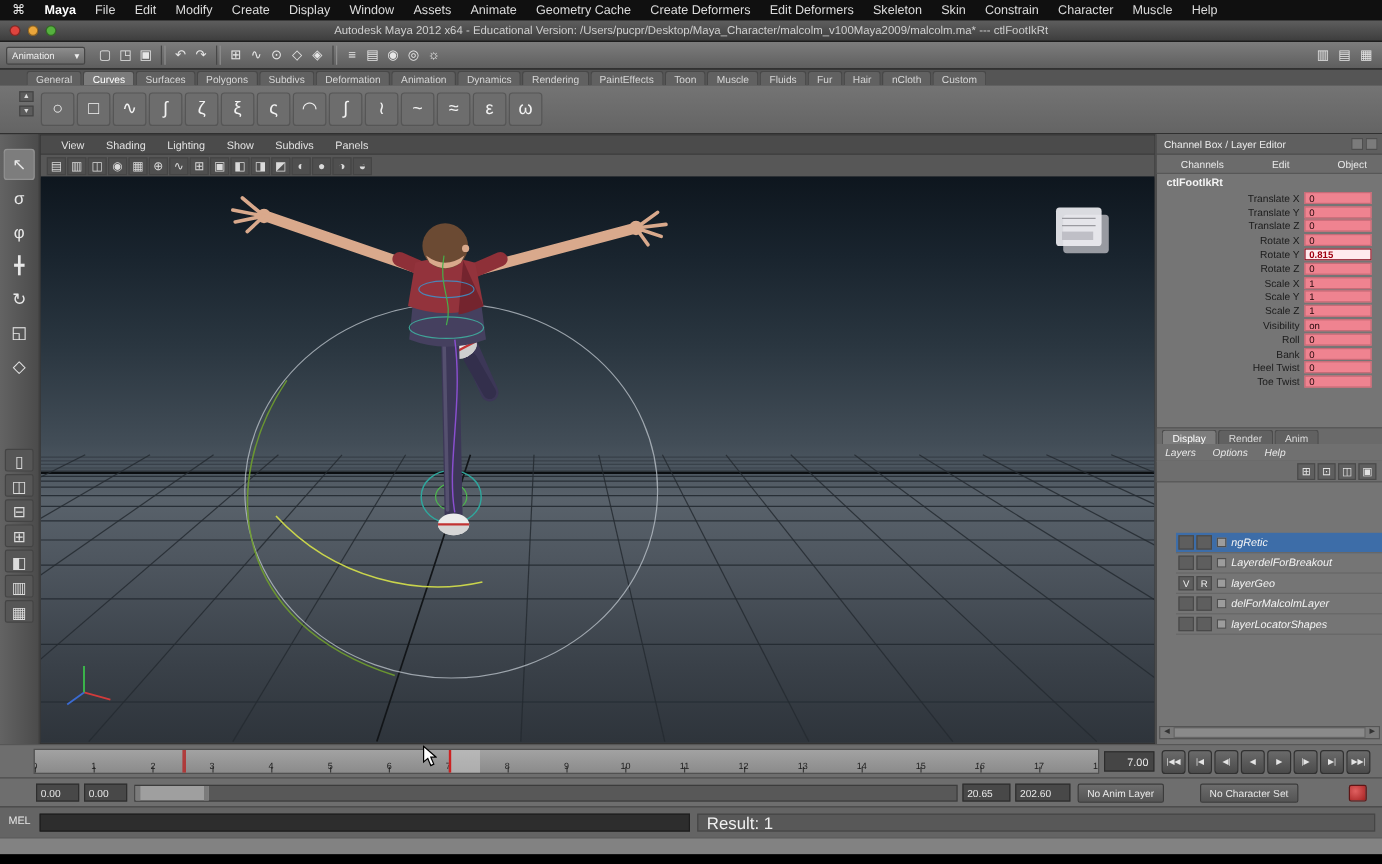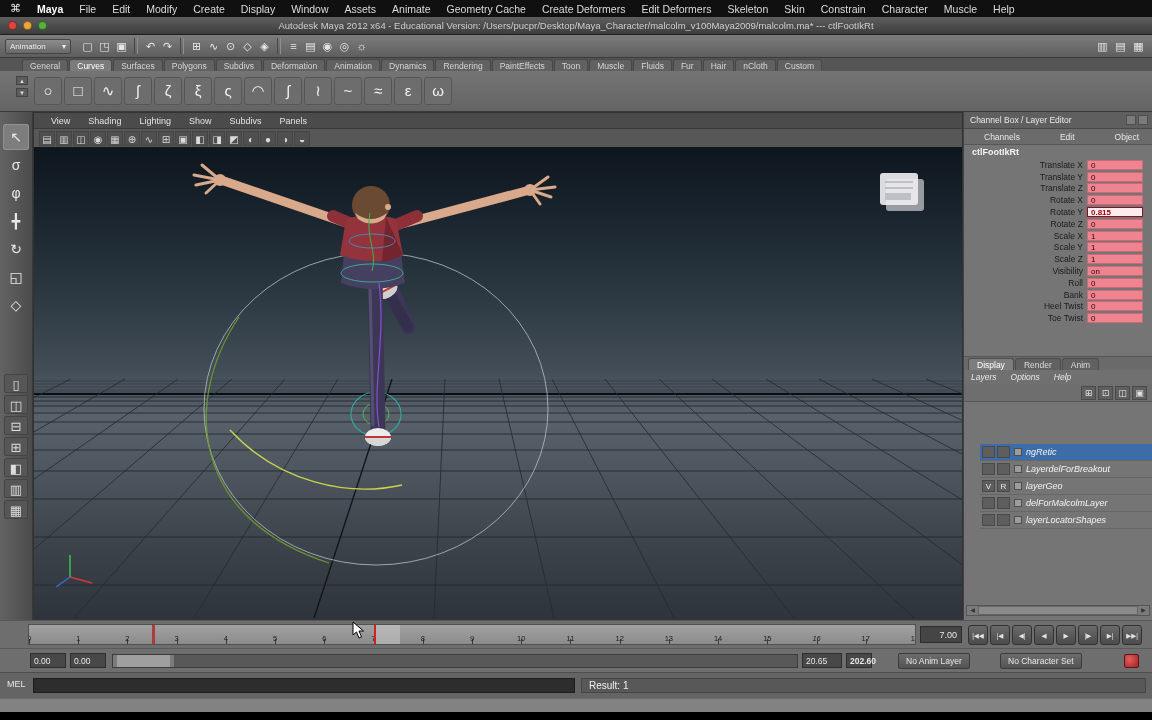--- a/index.html
+++ b/index.html
@@ -130,21 +130,21 @@
   .rbtn{position:absolute;top:4px;height:16px;background:linear-gradient(#6c6c6c,#545454);border:1px solid #3b3b3b;
         border-radius:2px;color:#e8e8e8;font-size:8.5px;line-height:15px;padding:0 7px;box-sizing:border-box;white-space:nowrap;}
   .keybtn{position:absolute;left:1124px;top:5px;width:15px;height:14px;border:1px solid #5e1616;border-radius:2px;
           background:radial-gradient(circle at 35% 35%,#e06060,#a32020);box-sizing:border-box;}
   
   .cmdrow{position:absolute;top:672px;left:0;width:100%;height:26px;background:#646464;border-top:1px solid #4e4e4e;box-sizing:border-box;}
   .cmdlabel{position:absolute;left:7px;top:6px;font-size:9px;color:#e6e6e6;}
   .cmdinput{position:absolute;left:33px;top:5px;width:542px;height:15px;background:#2d2d2d;
             border:1px solid #1d1d1d;color:#ddd;font-size:9px;font-family:inherit;padding:0 4px;box-sizing:border-box;}
   .cmdresult{position:absolute;left:581px;top:5px;width:565px;height:15px;background:#585858;border:1px solid #454545;
-             color:#f0f0f0;font-size:10px;line-height:14px;padding-left:7px;box-sizing:border-box;}
+             color:#f0f0f0;font-size:14px;line-height:14px;padding-left:7px;box-sizing:border-box;}
   
   .helprow{position:absolute;top:698px;left:0;width:100%;height:14px;background:#828282;border-top:1px solid #6a6a6a;box-sizing:border-box;
            color:#333;font-size:8px;line-height:13px;padding-left:8px;}
   .blackbar{position:absolute;top:712px;left:0;width:100%;height:8px;background:#000;}
   .mcursor{position:absolute;left:352px;top:621px;width:12px;height:18px;z-index:50;pointer-events:none;}
 </style>
 </head>
 <body>
 
 <div id="root">
@@ -605,21 +605,21 @@
       </div>
   </div>
 
   <div class="rangerow">
     <div class="rfield" style="left:30px;width:36px;">0.00</div>
     <div class="rfield" style="left:70px;width:36px;">0.00</div>
     <div class="rtrack">
       <div class="rhandle" id="rhandle" style="left: 0%; width: 8.8845%;"></div>
     </div>
     <div class="rfield" style="left:802px;width:40px;">20.65</div>
-    <div class="rfield" style="left:846px;width:26px;font-weight:bold;">202.60</div>
+    <div class="rfield" style="left:846px;width:46px;">202.60</div>
     <div class="rbtn" style="left:898px;">No Anim Layer</div>
     <div class="rbtn" style="left:1000px;">No Character Set</div>
     <div class="keybtn"></div>
   </div>
 
   <div class="cmdrow">
     <div class="cmdlabel">MEL</div>
     <input class="cmdinput" value="" style="">
     <div class="cmdresult">Result: 1</div>
   </div>

